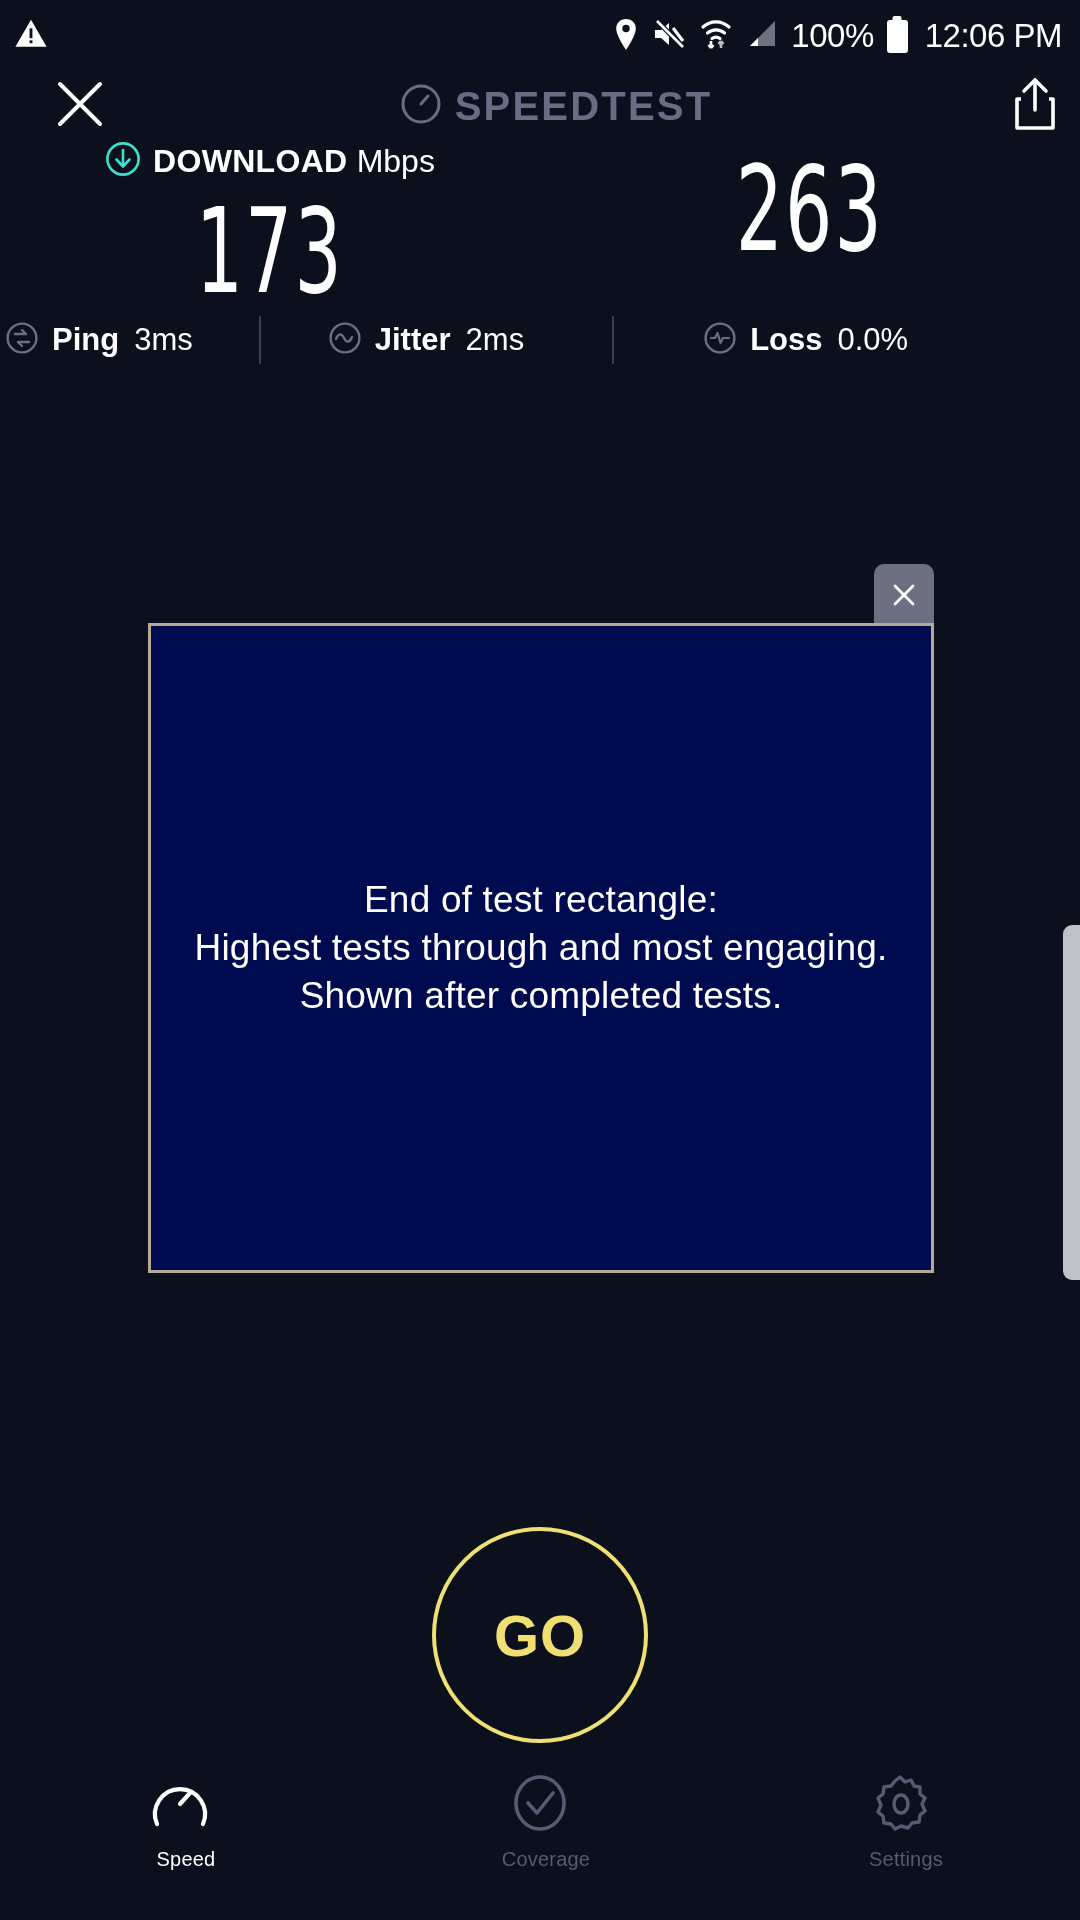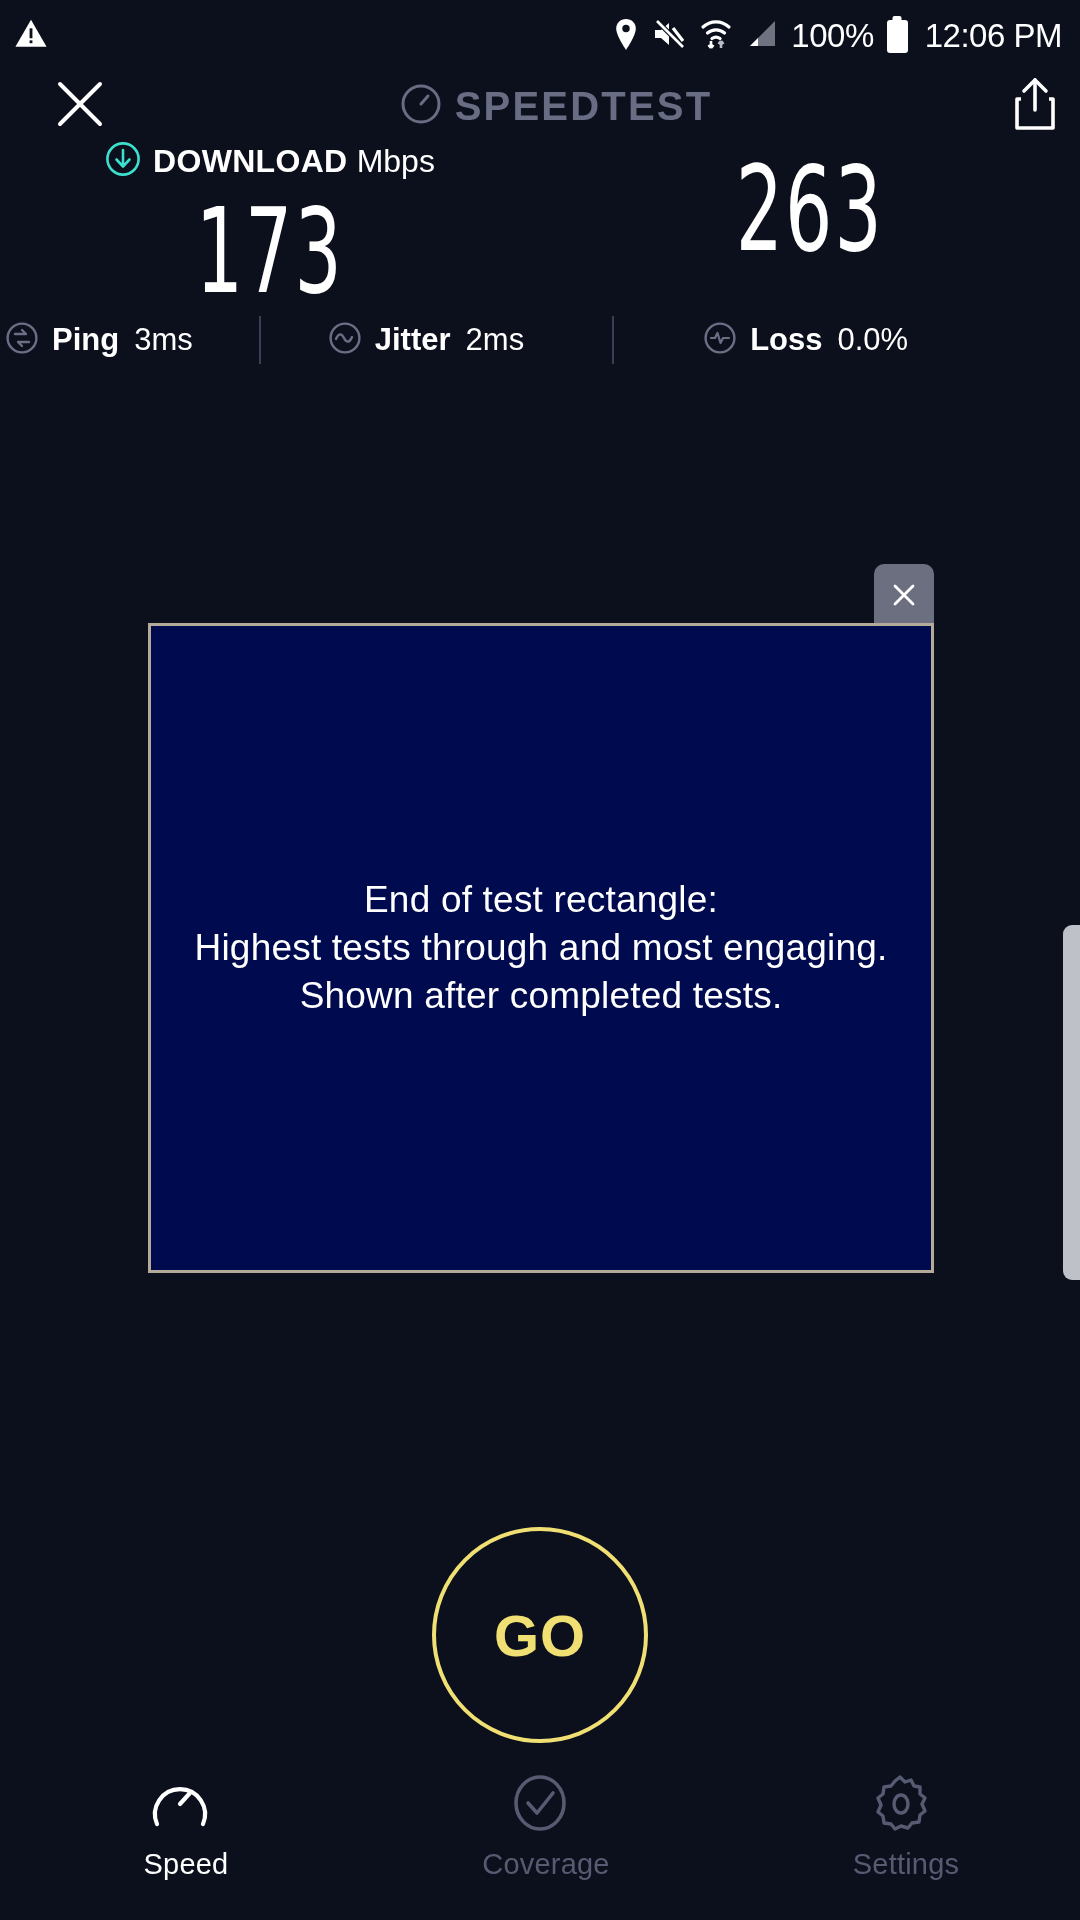--- a/index.html
+++ b/index.html
@@ -254,21 +254,21 @@
   .nav-item {
     flex: 1;
     display: flex;
     flex-direction: column;
     align-items: center;
     justify-content: flex-start;
     padding-top: 20px;
     gap: 14px;
   }
   .nav-label {
-    font-size: 29px;
+    font-size: 20px;
     color: #565b72;
     letter-spacing: 0.2px;
     margin-left: 12px;
   }
   .nav-item.active .nav-label { color: #ffffff; }
   .nav-icon { height: 62px; display: flex; align-items: center; }
 </style>
 </head>
 <body>
 

